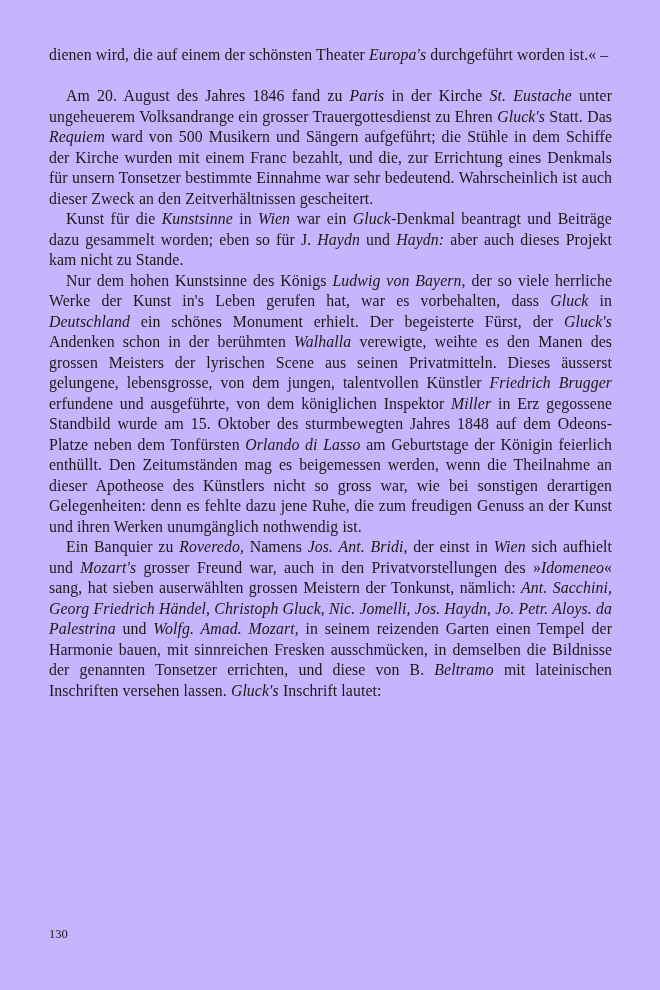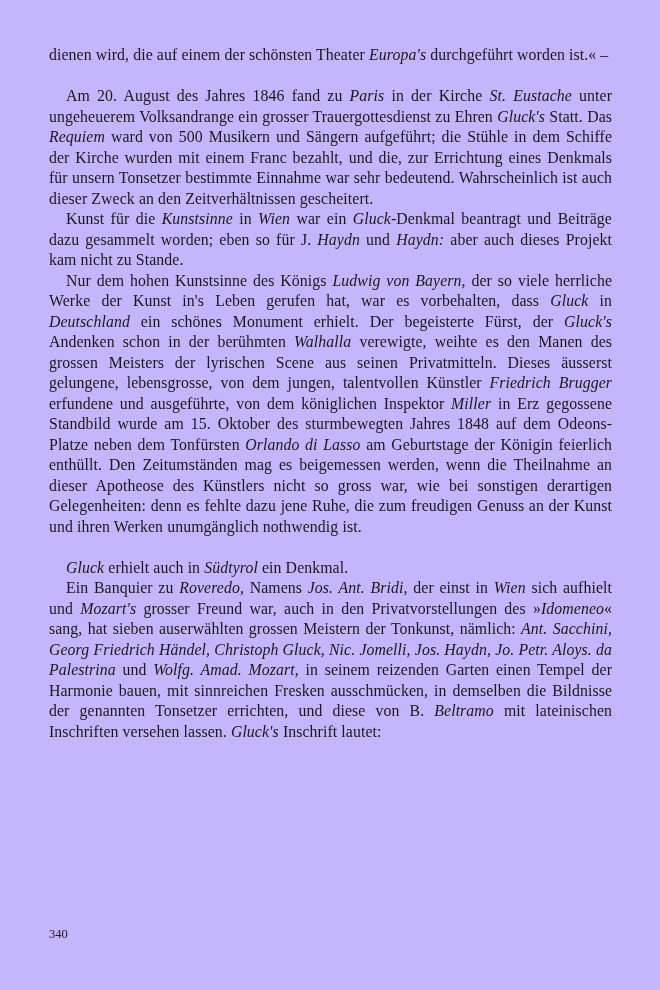--- a/index.html
+++ b/index.html
@@ -55,17 +55,16 @@
 </style>
 </head>
 <body>
 
 <div class="page">
   <div class="text-block" id="text-block">
       <p class="para"><span>dienen wird, die auf einem der schönsten Theater </span><em>Europa's</em><span> durchgeführt worden ist.« –</span></p>
       <p class="para indent space-before"><span>Am 20. August des Jahres 1846 fand zu </span><em>Paris</em><span> in der Kirche </span><em>St. Eustache</em><span> unter ungeheuerem Volksandrange ein grosser Trauergottesdienst zu Ehren </span><em>Gluck's</em><span> Statt. Das </span><em>Requiem</em><span> ward von 500 Musikern und Sängern aufgeführt; die Stühle in dem Schiffe der Kirche wurden mit einem Franc bezahlt, und die, zur Errichtung eines Denkmals für unsern Tonsetzer bestimmte Einnahme war sehr bedeutend. Wahrscheinlich ist auch dieser Zweck an den Zeitverhältnissen gescheitert.</span></p>
       <p class="para indent"><span>Kunst für die </span><em>Kunstsinne</em><span> in </span><em>Wien</em><span> war ein </span><em>Gluck</em><span>-Denkmal beantragt und Beiträge dazu gesammelt worden; eben so für J. </span><em>Haydn</em><span> und </span><em>Haydn:</em><span> aber auch dieses Projekt kam nicht zu Stande.</span></p>
       <p class="para indent"><span>Nur dem hohen Kunstsinne des Königs </span><em>Ludwig von Bayern,</em><span> der so viele herrliche Werke der Kunst in's Leben gerufen hat, war es vorbehalten, dass </span><em>Gluck</em><span> in </span><em>Deutschland</em><span> ein schönes Monument erhielt. Der begeisterte Fürst, der </span><em>Gluck's</em><span> Andenken schon in der berühmten </span><em>Walhalla</em><span> verewigte, weihte es den Manen des grossen Meisters der lyrischen Scene aus seinen Privatmitteln. Dieses äusserst gelungene, lebensgrosse, von dem jungen, talentvollen Künstler </span><em>Friedrich Brugger</em><span> erfundene und ausgeführte, von dem königlichen Inspektor </span><em>Miller</em><span> in Erz gegossene Standbild wurde am 15. Oktober des sturmbewegten Jahres 1848 auf dem Odeons-Platze neben dem Tonfürsten </span><em>Orlando di Lasso</em><span> am Geburtstage der Königin feierlich enthüllt. Den Zeitumständen mag es beigemessen werden, wenn die Theilnahme an dieser Apotheose des Künstlers nicht so gross war, wie bei sonstigen derartigen Gelegenheiten: denn es fehlte dazu jene Ruhe, die zum freudigen Genuss an der Kunst und ihren Werken unumgänglich nothwendig ist.</span></p>
-      <p class="para indent space-before"><em>Gluck</em><span> erhielt auch in </span><em>Südtyrol</em><span> ein Denkmal.</span></p>
       <p class="para indent"><span>Ein Banquier zu </span><em>Roveredo,</em><span> Namens </span><em>Jos. Ant. Bridi,</em><span> der einst in </span><em>Wien</em><span> sich aufhielt und </span><em>Mozart's</em><span> grosser Freund war, auch in den Privatvorstellungen des »</span><em>Idomeneo</em><span>« sang, hat sieben auserwählten grossen Meistern der Tonkunst, nämlich: </span><em>Ant. Sacchini, Georg Friedrich Händel, Christoph Gluck, Nic. Jomelli, Jos. Haydn, Jo. Petr. Aloys. da Palestrina</em><span> und </span><em>Wolfg. Amad. Mozart,</em><span> in seinem reizenden Garten einen Tempel der Harmonie bauen, mit sinnreichen Fresken ausschmücken, in demselben die Bildnisse der genannten Tonsetzer errichten, und diese von B. </span><em>Beltramo</em><span> mit lateinischen Inschriften versehen lassen. </span><em>Gluck's</em><span> Inschrift lautet:</span></p>
     </div>
-  <div class="page-number">340</div>
+  <div class="page-number">130</div>
 </div>
 
 </body></html>

